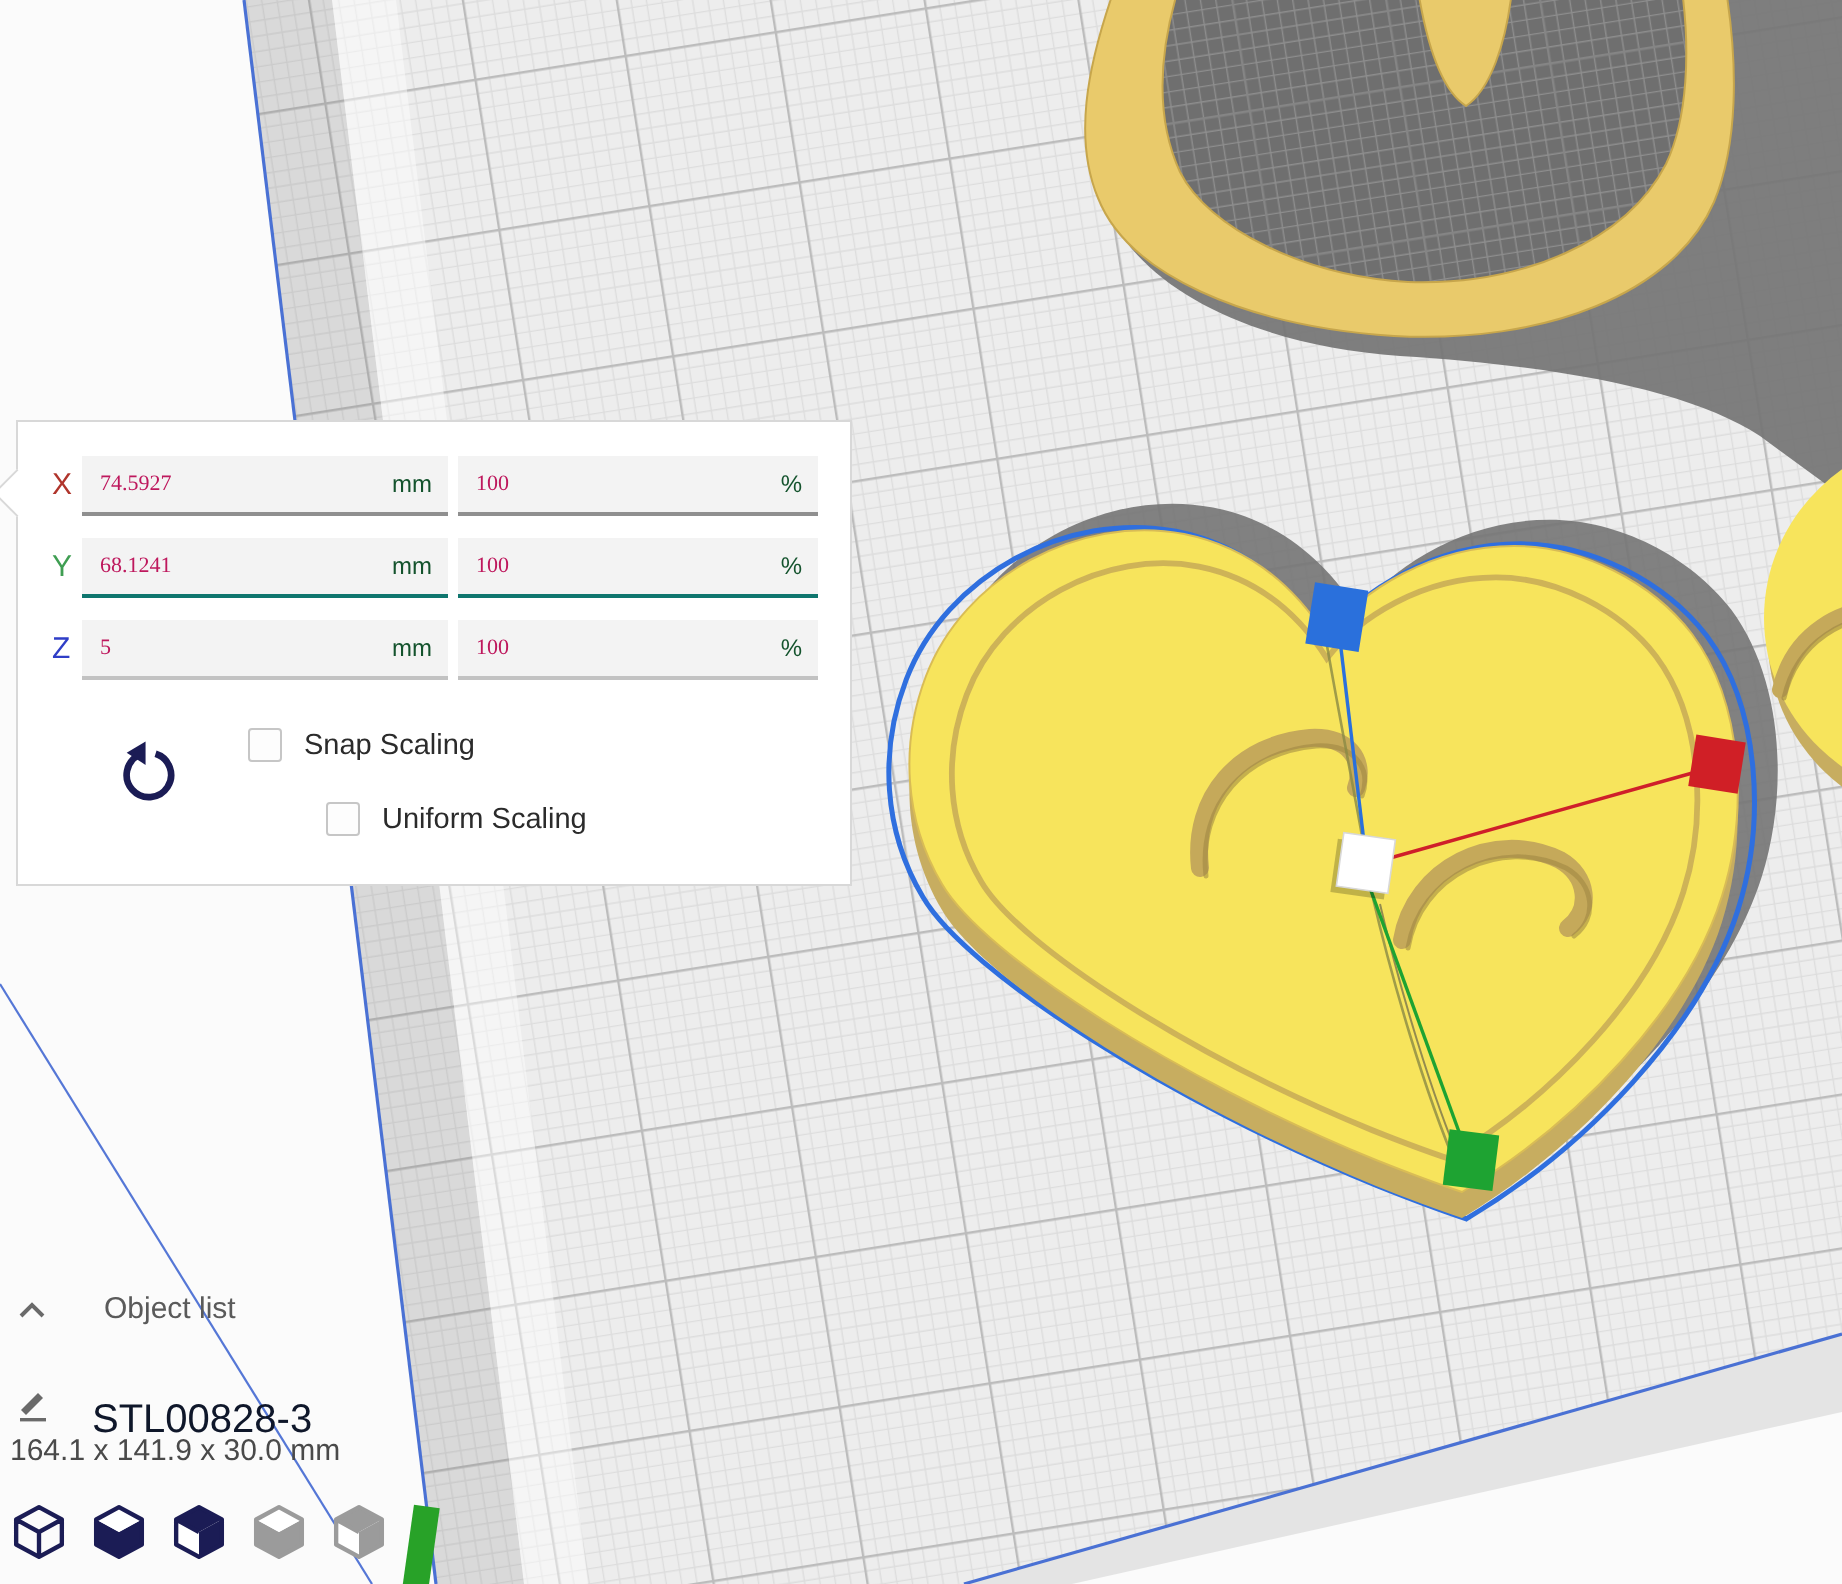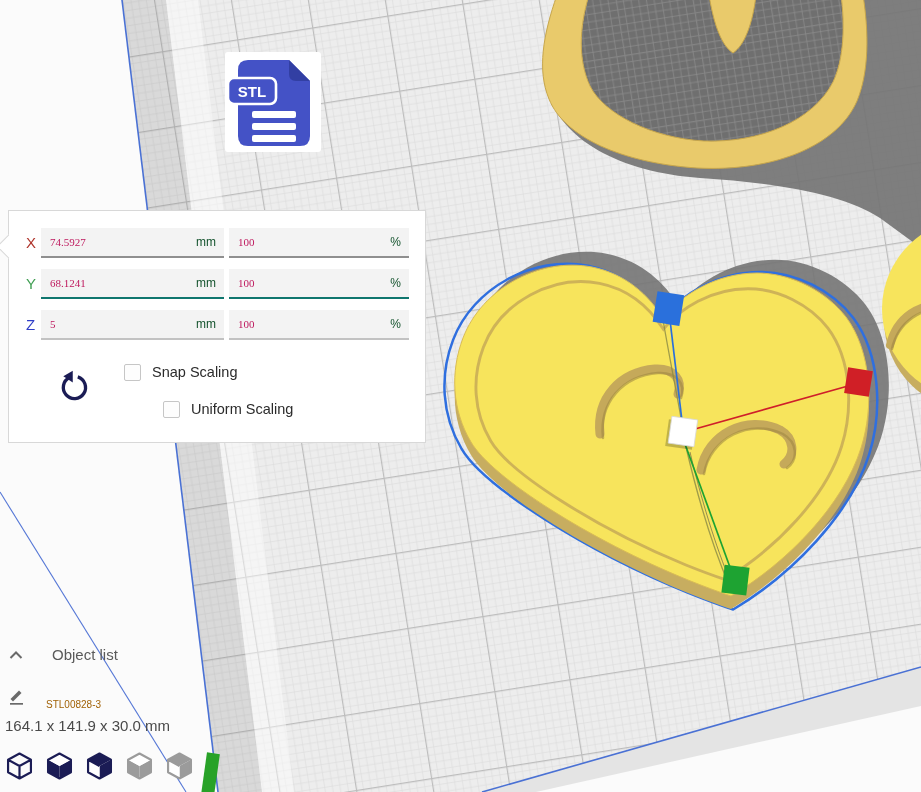--- a/index.html
+++ b/index.html
@@ -46,33 +46,33 @@
   }
   .f-mm{left:32px; width:183px;}
   .f-pct{left:220px; width:180px;}
   .row0{top:17px; border-bottom:2px solid #8f8f8f;}
   .row1{top:58px; border-bottom:2px solid #0f766e;}
   .row2{top:99px; border-bottom:2px solid #c2c2c2;}
   .reset-btn{
     position:absolute; left:48px; top:155px; width:40px; height:44px;
     background:none; border:none; cursor:pointer; padding:0;
   }
-  .check-row{position:absolute; left:115px; display:flex; align-items:flex-start; gap:11px;}
+  .check-row{position:absolute; left:115px; display:flex; align-items:center; gap:11px;}
   .check-row.cr1{top:153px;} .check-row.cr2{top:190px;margin-left:39px;}
   .checkbox{
     width:17px; height:17px; background:#fdfdfd; border:1px solid #c6c6c6;
     border-radius:2px; box-sizing:border-box;
   }
   .check-label{font-size:14.5px; color:#2b2b2b;}
 
   
   .objlist-header{position:absolute; left:8px; top:646px; display:flex; align-items:center; gap:28px; cursor:pointer;}
   .objlist-title{font-size:15px; color:#5a5a5a;}
   .objlist-item{position:absolute; left:8px; top:682px; display:flex; align-items:center; gap:20px;}
-  .objlist-name{font-size:10px; color:#a16207;margin-top:17px;}
+  .objlist-name{font-size:20px; color:#0f172a;margin-top:17px;}
   .objlist-dims{position:absolute; left:5px; top:717px; font-size:15px; color:#4a4a4a;}
 
   
   .view-cubes{position:absolute; left:6px; top:751px; display:flex; gap:13px;}
   .view-cube{background:none; border:none; padding:0; width:27px; height:30px; cursor:pointer;}
 </style>
 </head>
 <body>
 
 <div class="stage">
@@ -165,31 +165,20 @@
       <line x1="695" y1="429" x2="848" y2="386" stroke="#cf1f2a" stroke-width="1.7"></line>
       <line x1="685" y1="444" x2="731" y2="570" stroke="#1ea332" stroke-width="1.7"></line>
       <rect x="655" y="293" width="27" height="31" transform="rotate(9 668 308)" fill="#2a70dc"></rect>
       <rect x="846" y="369" width="25" height="26" transform="rotate(9 858 382)" fill="#d01f26"></rect>
       <rect x="723" y="566" width="25" height="28" transform="rotate(7 735 580)" fill="#1ea332"></rect>
       <rect x="667" y="421" width="27" height="27" transform="rotate(8 680 434)" fill="rgba(0,0,0,0.22)"></rect>
       <rect x="670" y="418" width="26" height="27" transform="rotate(8 683 431)" fill="#ffffff" stroke="#d8d8d8" stroke-width="0.8"></rect>
     </g>
   </svg>
 
-  <div class="stl-card">
-    <svg width="96" height="100" viewBox="0 0 96 100">
-      <path d="M23,8 H64 L85,29 V84 Q85,94 75,94 H23 Q13,94 13,84 V18 Q13,8 23,8 Z" fill="#4452c6"></path>
-      <path d="M64,8 L85,29 L71,29 Q64,29 64,22 Z" fill="#323fa3"></path>
-      <rect x="3" y="26" width="48" height="26" rx="6" fill="#4452c6" stroke="#ffffff" stroke-width="2.6"></rect>
-      <text x="27" y="45" text-anchor="middle" font-family="Liberation Sans, sans-serif" font-size="15" font-weight="bold" fill="#ffffff">STL</text>
-      <rect x="27" y="59" width="44" height="7" rx="2" fill="#ffffff"></rect>
-      <rect x="27" y="71" width="44" height="7" rx="2" fill="#ffffff"></rect>
-      <rect x="27" y="83" width="44" height="7" rx="2" fill="#ffffff"></rect>
-    </svg>
-  </div>
 
   <div class="scale-panel">
     <div class="notch"></div>
 
     <span class="axis-label axis-x" style="top:17px">X</span>
     <div class="field f-mm row0">
       <input type="text" value="74.5927" style="">
       <span class="unit">mm</span>
     </div>
     <div class="field f-pct row0">

